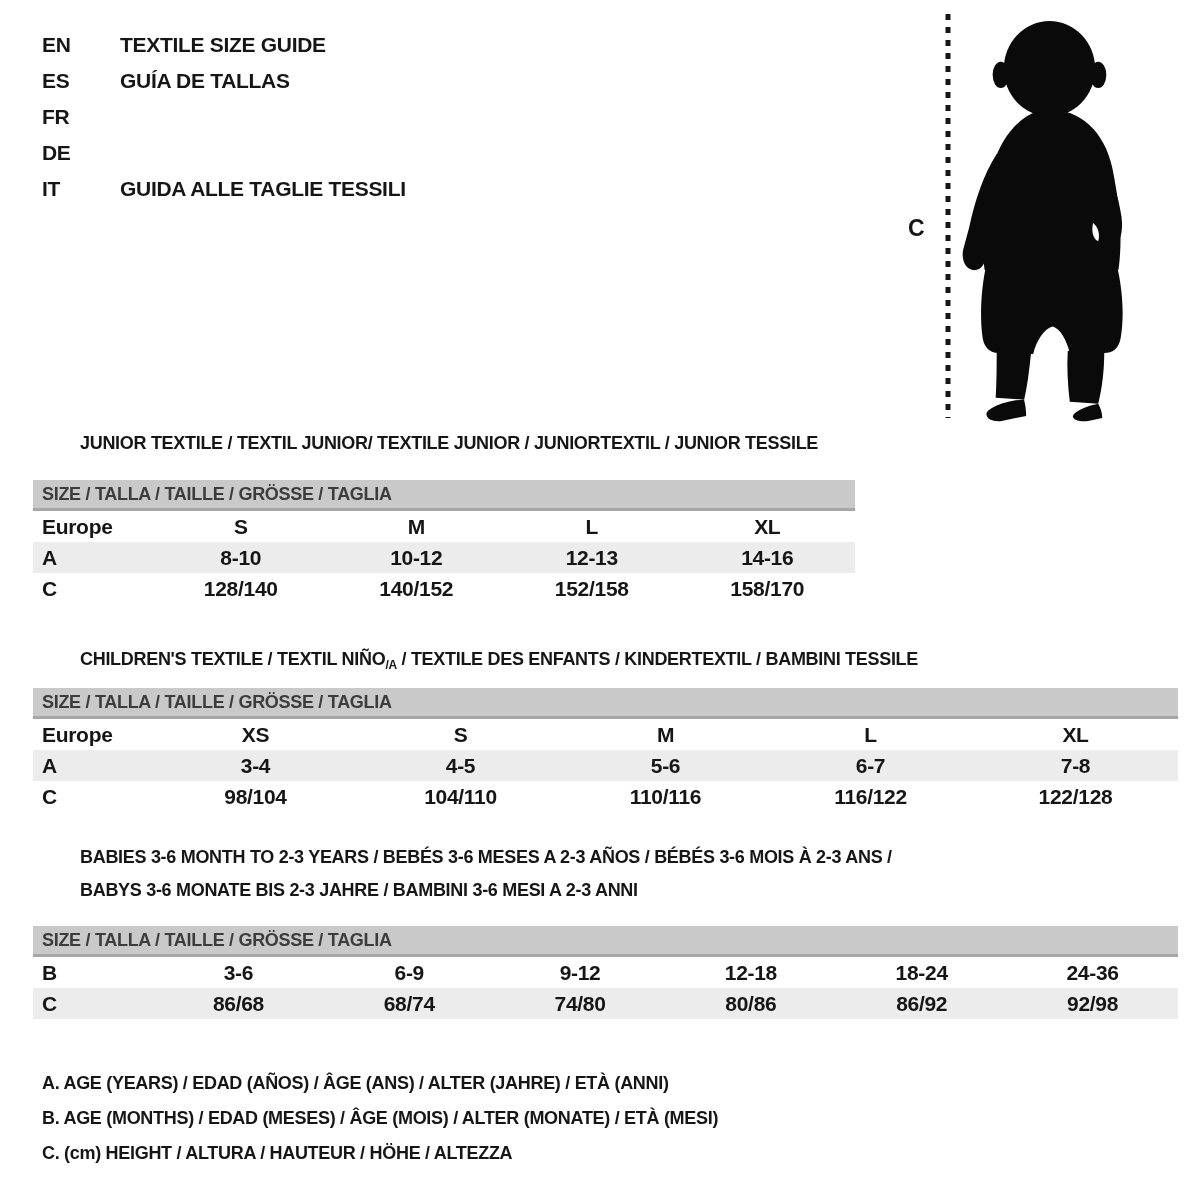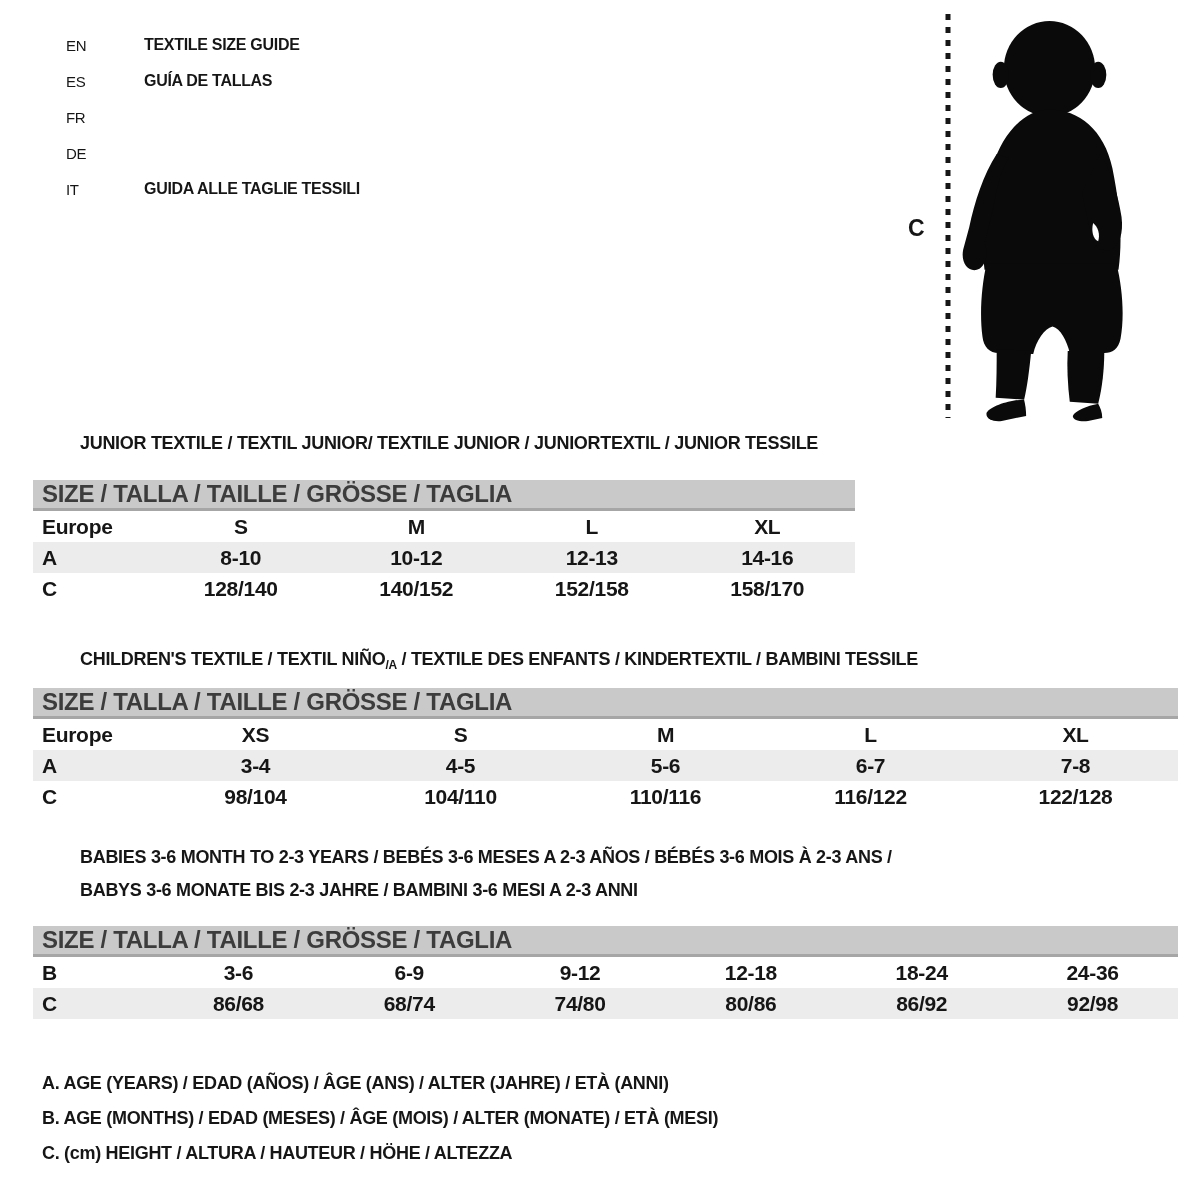--- a/index.html
+++ b/index.html
@@ -10,23 +10,23 @@
     color: #161616;
     overflow: hidden;
     position: relative;
   }
   .abs { position: absolute; }
 
   
   .lang-list { left: 42px; top: 27px; }
   .lang-row { display: flex; height: 36px; align-items: center; }
   .lang-code {
-    width: 78px; font-size: 15px; font-weight: 400; letter-spacing: -0.3px; margin-left: 24px;
-  }
-  .lang-title { font-size: 16px; font-weight: 700; letter-spacing: -0.3px; }
+    width: 78px; font-size: 21px; font-weight: 700; letter-spacing: -0.3px;
+  }
+  .lang-title { font-size: 21px; font-weight: 700; letter-spacing: -0.3px; }
 
   
   .dash-line { left: 942px; top: 14px; width: 12px; height: 404px; }
   .figure-label {
     left: 908px; top: 215px; font-size: 23px; font-weight: 700;
   }
   .silhouette { left: 962px; top: 16px; width: 178px; height: 406px; }
 
   
   .section-heading {
@@ -36,21 +36,21 @@
   }
   .sub-a { font-size: 12px; vertical-align: -4px; font-weight: 700; }
 
   
   .size-table { left: 33px; }
   .table-bar {
     background: #c9c9c9;
     border-bottom: 3px solid #a6a6a6;
     height: 31px; display: flex; align-items: center;
     padding-left: 9px;
-    font-size: 24px; font-weight: 700; color: #3c3c3c; letter-spacing: -0.3px;
+    font-size: 18px; font-weight: 700; color: #3c3c3c; letter-spacing: -0.3px;
   }
   .t-row { display: flex; height: 31px; align-items: center; font-size: 21px; font-weight: 700; letter-spacing: -0.3px; }
   .t-row.shaded { background: #ececec; }
   .t-label { width: 120px; padding-left: 9px; text-align: left; }
   .t-cell { flex: 1; text-align: center; }
 
   
   .legend { left: 42px; top: 1066px; }
   .legend-line { height: 35px; display: flex; align-items: center; font-size: 18px; font-weight: 700; letter-spacing: -0.3px; }
 </style>

